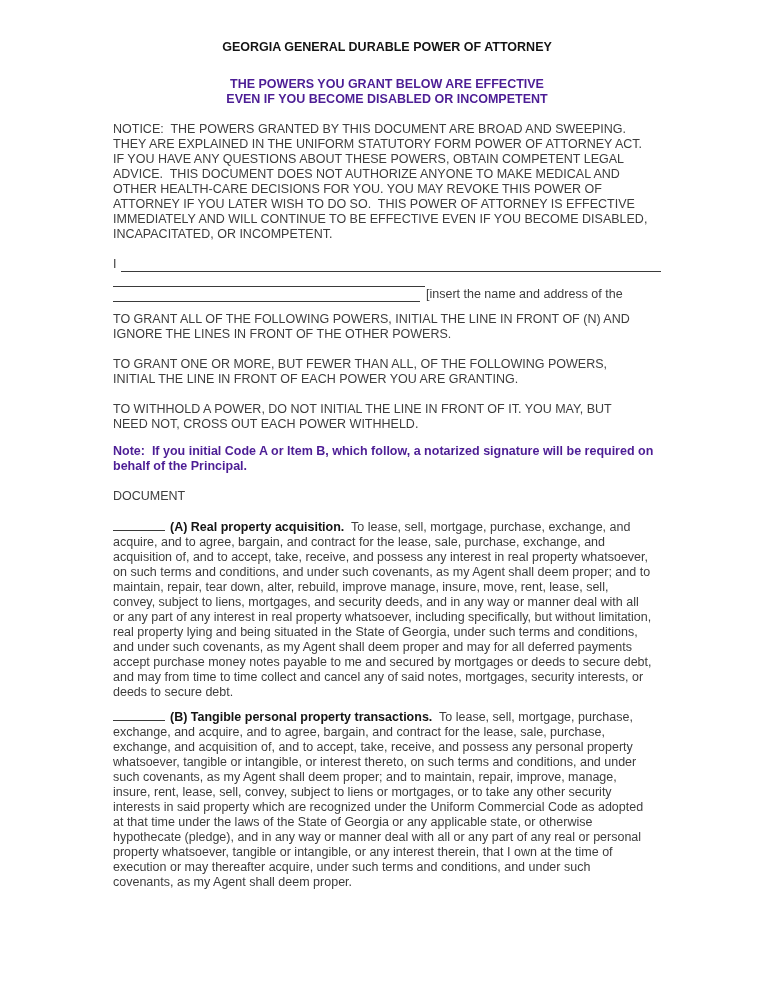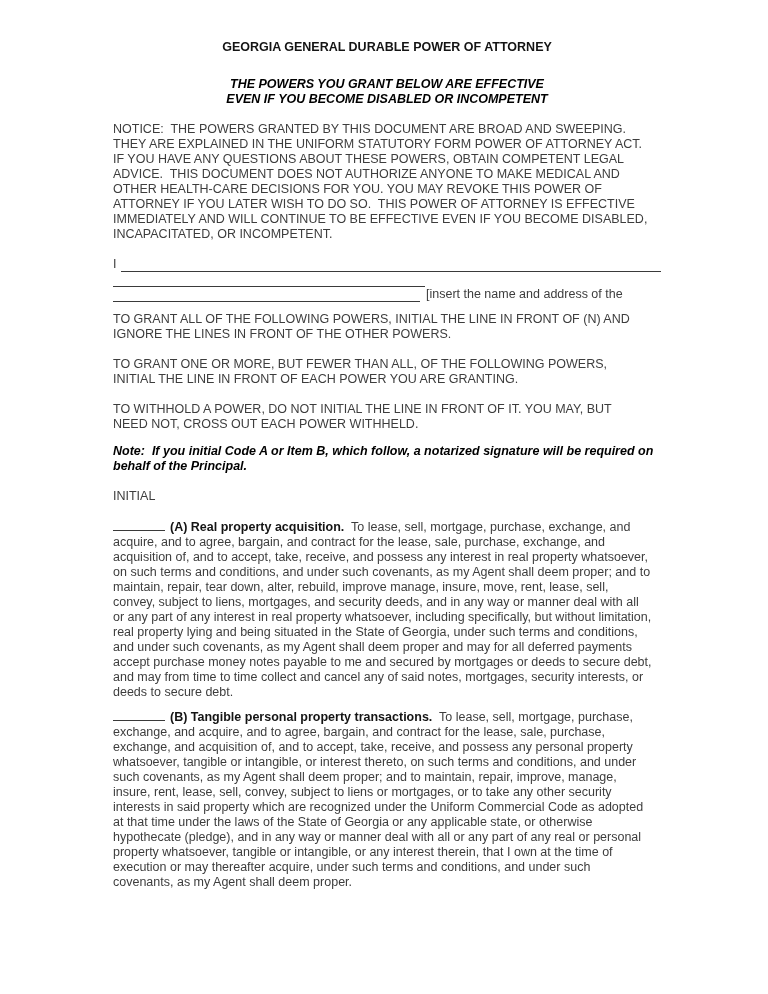--- a/index.html
+++ b/index.html
@@ -13,21 +13,21 @@
     width: 768px;
     height: 994px;
     background: #ffffff;
     overflow: hidden;
     padding: 40px 107px 0 113px;
     color: #3d3d3d;
     font-size: 12.5px;
     line-height: 15px;
   }
   .lines { white-space: pre; }
-  .bold { font-weight: bold; color: #000000; font-style: italic; }
+  .bold { font-weight: bold; color: #4c1d95; }
   .title {
     font-weight: bold;
     color: #141414;
     text-align: center;
     white-space: pre;
     margin-bottom: 22px;
   }
   .subtitle { text-align: center; margin-bottom: 15px; }
   .para { margin-bottom: 15px; }
   .withhold { margin-bottom: 12px; }
@@ -89,21 +89,21 @@
 
   <div class="para lines">TO GRANT ONE OR MORE, BUT FEWER THAN ALL, OF THE FOLLOWING POWERS,
 INITIAL THE LINE IN FRONT OF EACH POWER YOU ARE GRANTING.</div>
 
   <div class="para lines withhold">TO WITHHOLD A POWER, DO NOT INITIAL THE LINE IN FRONT OF IT. YOU MAY, BUT
 NEED NOT, CROSS OUT EACH POWER WITHHELD.</div>
 
   <div class="para lines bold">Note:  If you initial Code A or Item B, which follow, a notarized signature will be required on
 behalf of the Principal.</div>
 
-  <div class="para">INITIAL</div>
+  <div class="para">DOCUMENT</div>
 
   <div class="power">
     <div class="power-first"><span class="blank"></span><span class="plabel">(A) Real property acquisition.</span><span class="prest">  To lease, sell, mortgage, purchase, exchange, and</span></div>
     <div class="lines">acquire, and to agree, bargain, and contract for the lease, sale, purchase, exchange, and
 acquisition of, and to accept, take, receive, and possess any interest in real property whatsoever,
 on such terms and conditions, and under such covenants, as my Agent shall deem proper; and to
 maintain, repair, tear down, alter, rebuild, improve manage, insure, move, rent, lease, sell,
 convey, subject to liens, mortgages, and security deeds, and in any way or manner deal with all
 or any part of any interest in real property whatsoever, including specifically, but without limitation,
 real property lying and being situated in the State of Georgia, under such terms and conditions,

